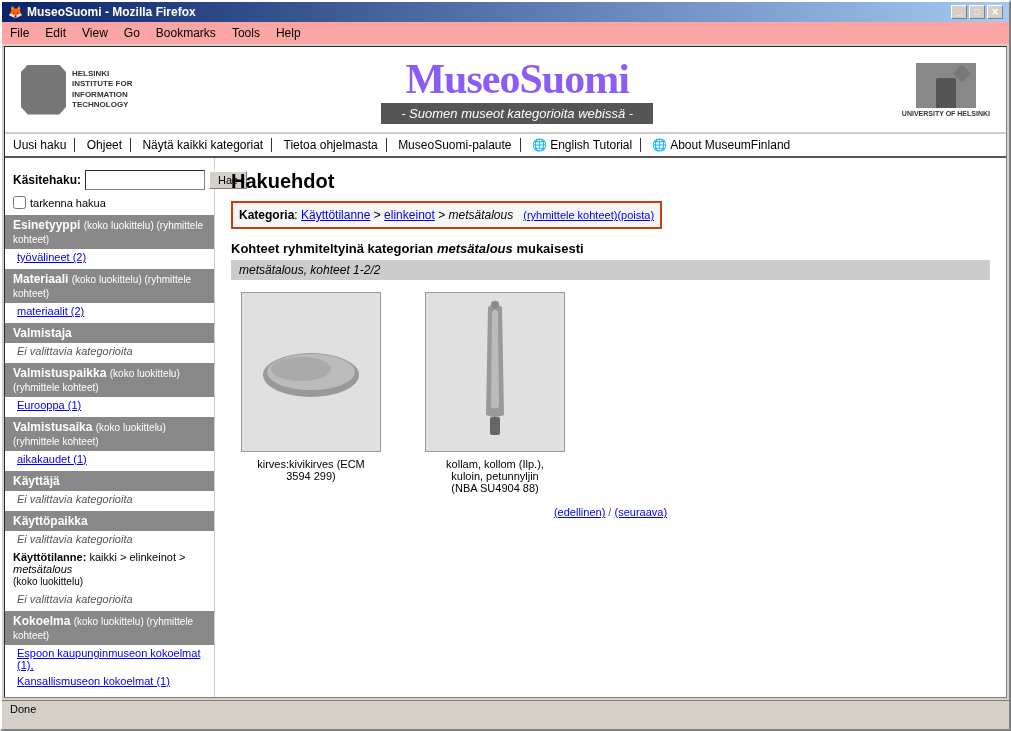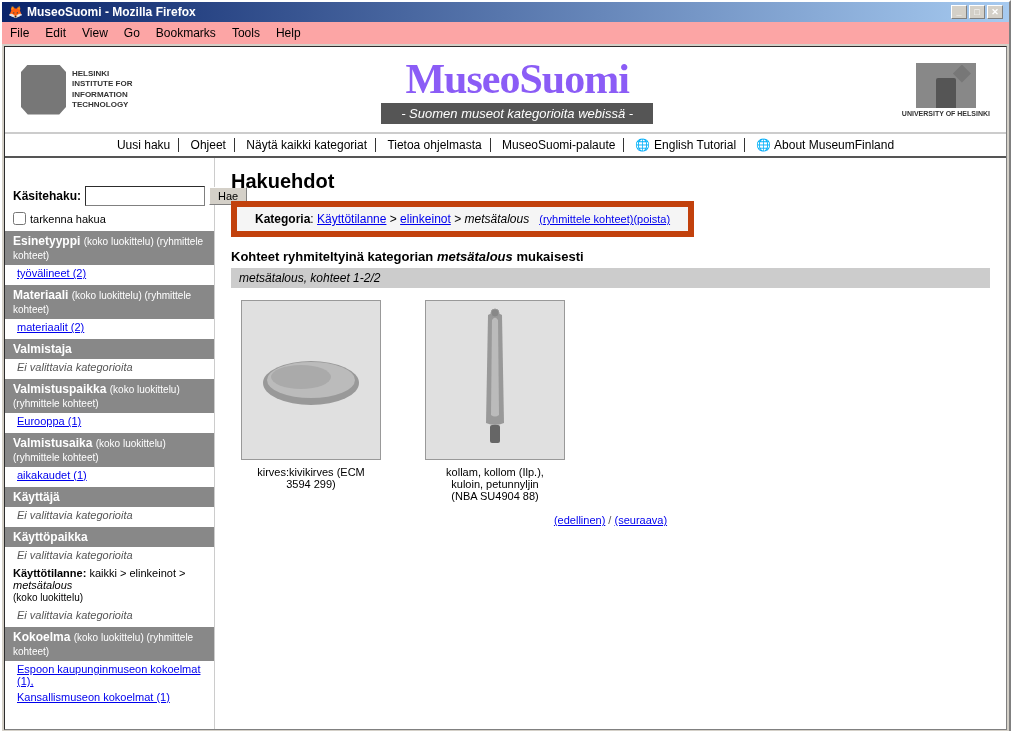--- a/index.html
+++ b/index.html
@@ -126,21 +126,20 @@
       font-size: 8px;
       color: #333;
     }
 
     
     .nav-bar {
       background: #fff;
       border-top: 1px solid #ccc;
       border-bottom: 2px solid #555;
       padding: 4px 0;
-      text-align: center;
     }
 
     .nav-bar a {
       color: #000;
       text-decoration: none;
       font-size: 12px;
       padding: 0 8px;
       border-right: 1px solid #333;
     }
 
@@ -153,21 +152,21 @@
       display: flex;
       background: #fff;
       min-height: 500px;
     }
 
     
     .sidebar {
       width: 210px;
       min-width: 210px;
       border-right: 1px solid #ccc;
-      padding: 24px 0;
+      padding: 8px 0;
       background: #fff;
     }
 
     .search-row {
       display: flex;
       align-items: center;
       gap: 4px;
       padding: 4px 8px;
     }
 
@@ -246,22 +245,22 @@
       padding: 12px 16px;
     }
 
     .content-area h2 {
       font-size: 20px;
       font-weight: bold;
       margin-bottom: 8px;
     }
 
     .category-box {
-      border: 6px solid #c2410c;
-      padding: 5px 18px;
+      border: 2px solid #c2410c;
+      padding: 5px 6px;
       font-size: 12px;
       display: inline-block;
       margin-bottom: 12px;
       background: #f5f5f5;
     }
 
     .category-box a {
       color: #00e;
       text-decoration: underline;
     }

